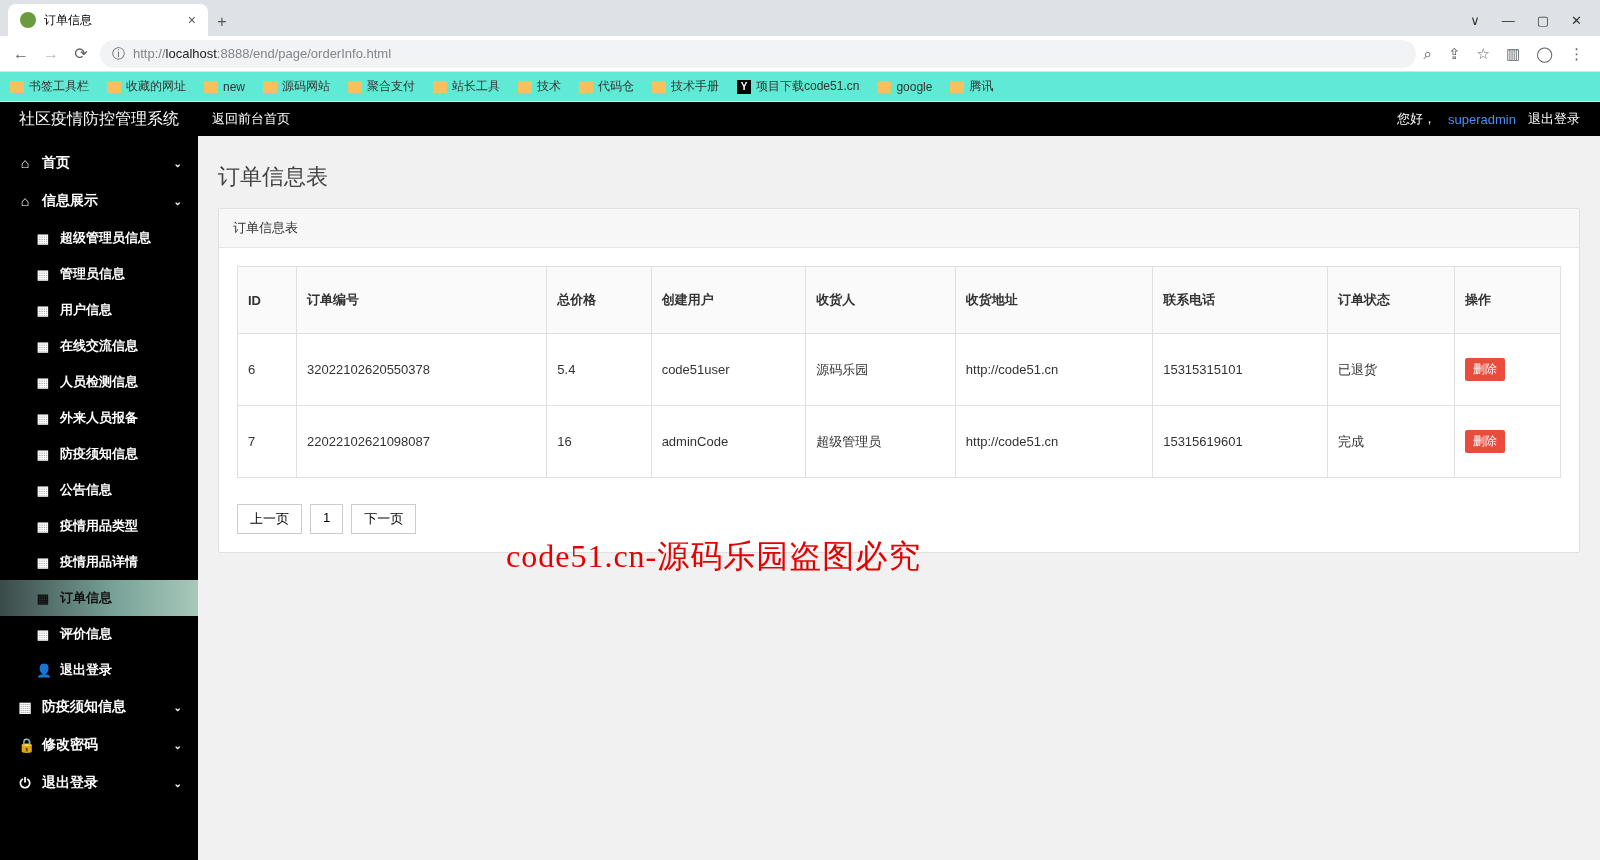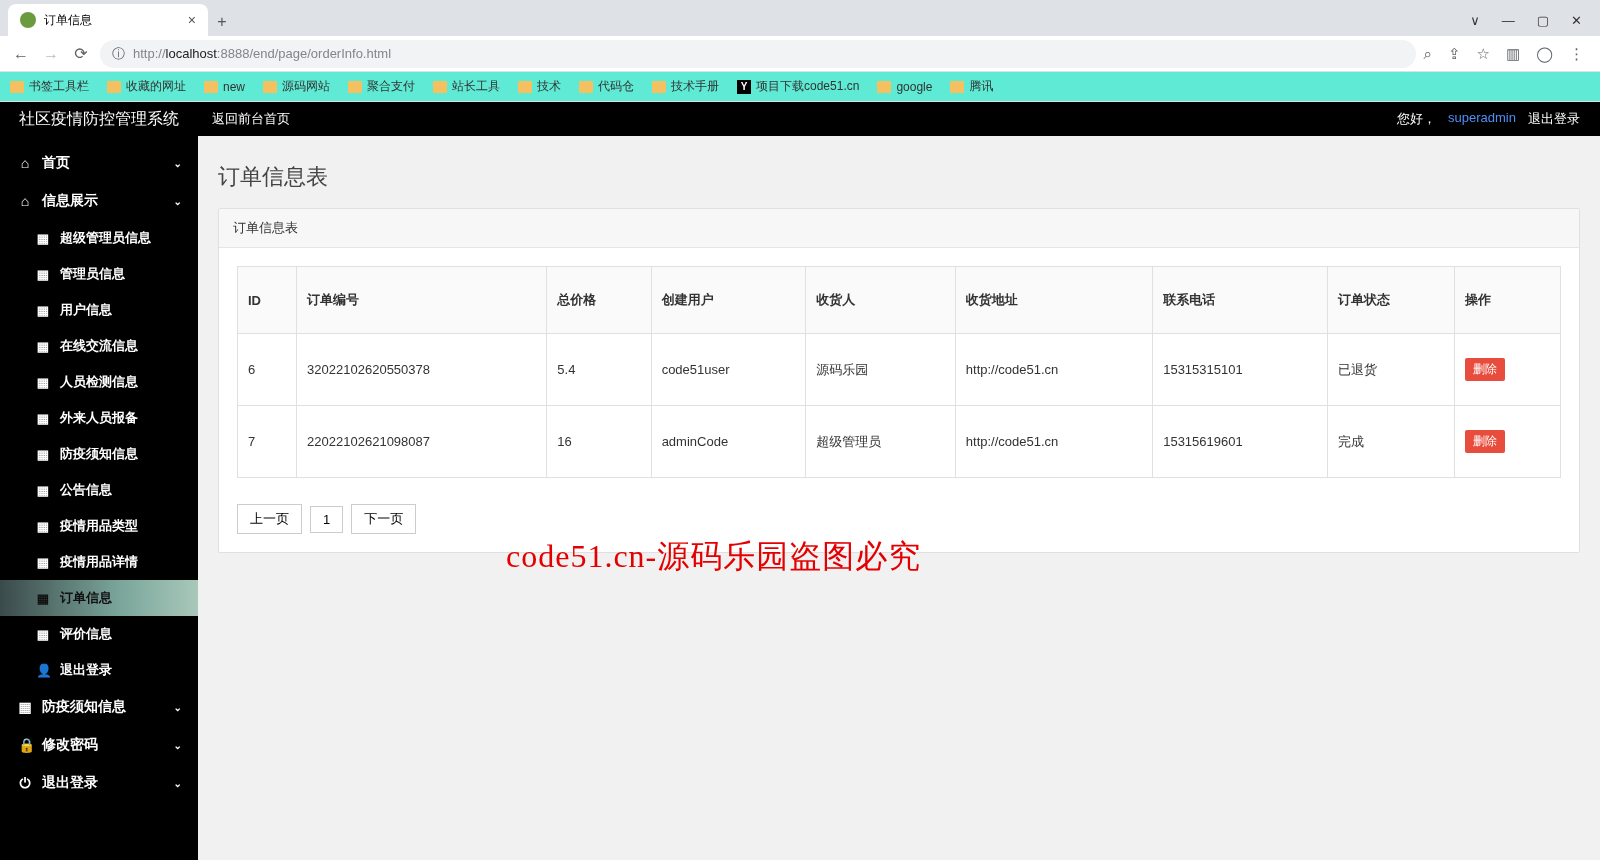--- a/index.html
+++ b/index.html
@@ -19,39 +19,39 @@
 .url-grey { color: #80868b; }
 .addr-right { display: flex; gap: 16px; padding-right: 6px; color: #5f6368; font-size: 15px; }
 .bookmarks-bar { height: 30px; background: #5eead4; display: flex; align-items: center; padding: 0 10px; gap: 18px; font-size: 12px; border-bottom: 1px solid #e0e0e0; }
 .bmk { display: flex; align-items: center; gap: 5px; color: #333; cursor: pointer; }
 .bmk-folder { width: 14px; height: 12px; background: #f5c060; border-radius: 1px; }
 .bmk-y { width: 14px; height: 14px; background: #000; color:#fff; font-size:10px; display:flex; align-items:center; justify-content:center; font-weight:bold; }
 .app { display: flex; height: calc(860px - 102px); }
 .topbar { position: absolute; top: 102px; left: 0; right: 0; height: 34px; background: #000; color: #fff; display: flex; align-items: center; font-size: 14px; z-index: 10; }
 .brand { width: 198px; text-align: center; font-size: 16px; padding: 0 8px; }
 .top-link { padding: 0 14px; cursor: pointer; font-size: 13px; }
-.top-right { margin-left: auto; display: flex; gap: 12px; padding-right: 20px; font-size: 13px; }
+.top-right { margin-left: auto; display: flex; align-items: center; gap: 12px; padding-right: 20px; font-size: 13px; }
 .top-right .user { color: #4e8ef7; }
 .sidebar { width: 198px; background: #000; padding-top: 42px; color: #fff; font-size: 14px; overflow-y: auto; }
 .side-item { padding: 10px 16px 10px 18px; display: flex; align-items: center; gap: 10px; cursor: pointer; font-weight: bold; }
 .side-sub { padding: 9px 16px 9px 36px; display: flex; align-items: center; gap: 10px; cursor: pointer; font-size: 13px; font-weight: bold; }
 .side-sub.active { background: linear-gradient(90deg,#3a4a4a,#7aa59a 60%,#a8c8ba); color: #111; }
 .chev { margin-left: auto; font-size: 10px; }
 .ico { width: 14px; display: inline-block; text-align: center; }
 .content { flex: 1; background: #f1f1f1; padding: 42px 0 0 0; overflow: auto; }
 .content-inner { padding: 18px 20px; }
 .page-title { font-size: 22px; color: #444; margin-bottom: 16px; }
 .panel { background: #fff; border: 1px solid #e0e0e0; border-radius: 2px; }
 .panel-head { padding: 10px 14px; border-bottom: 1px solid #e5e5e5; font-size: 13px; color: #333; background: #f7f7f7; }
 .panel-body { padding: 18px; }
 table.tbl { width: 100%; border-collapse: collapse; font-size: 13px; }
 table.tbl th, table.tbl td { border: 1px solid #e0e0e0; padding: 24px 10px; text-align: left; color: #333; }
 table.tbl th { background: #fafafa; font-weight: bold; }
 .btn-del { background: #e74c3c; color: #fff; border: none; padding: 3px 8px; font-size: 12px; border-radius: 2px; cursor: pointer; }
-.pager { display: flex; align-items: center; gap: 8px; }
+.pager { display: flex; gap: 8px; }
 .pager button, .pager span.pg { border: 1px solid #ccc; background: #fff; padding: 5px 12px; font-size: 13px; cursor: pointer; }
 .watermark { position: absolute; left: 506px; top: 535px; font-family: "SimSun","NSimSun",serif; font-size: 32px; color: #e40000; font-weight: normal; pointer-events: none; letter-spacing: 1px; z-index: 50; }
 </style>
 </head>
 <body>
 
 <div class="chrome-bar">
   <div class="tab">
     <span class="favicon"></span>
     <span>订单信息</span>

